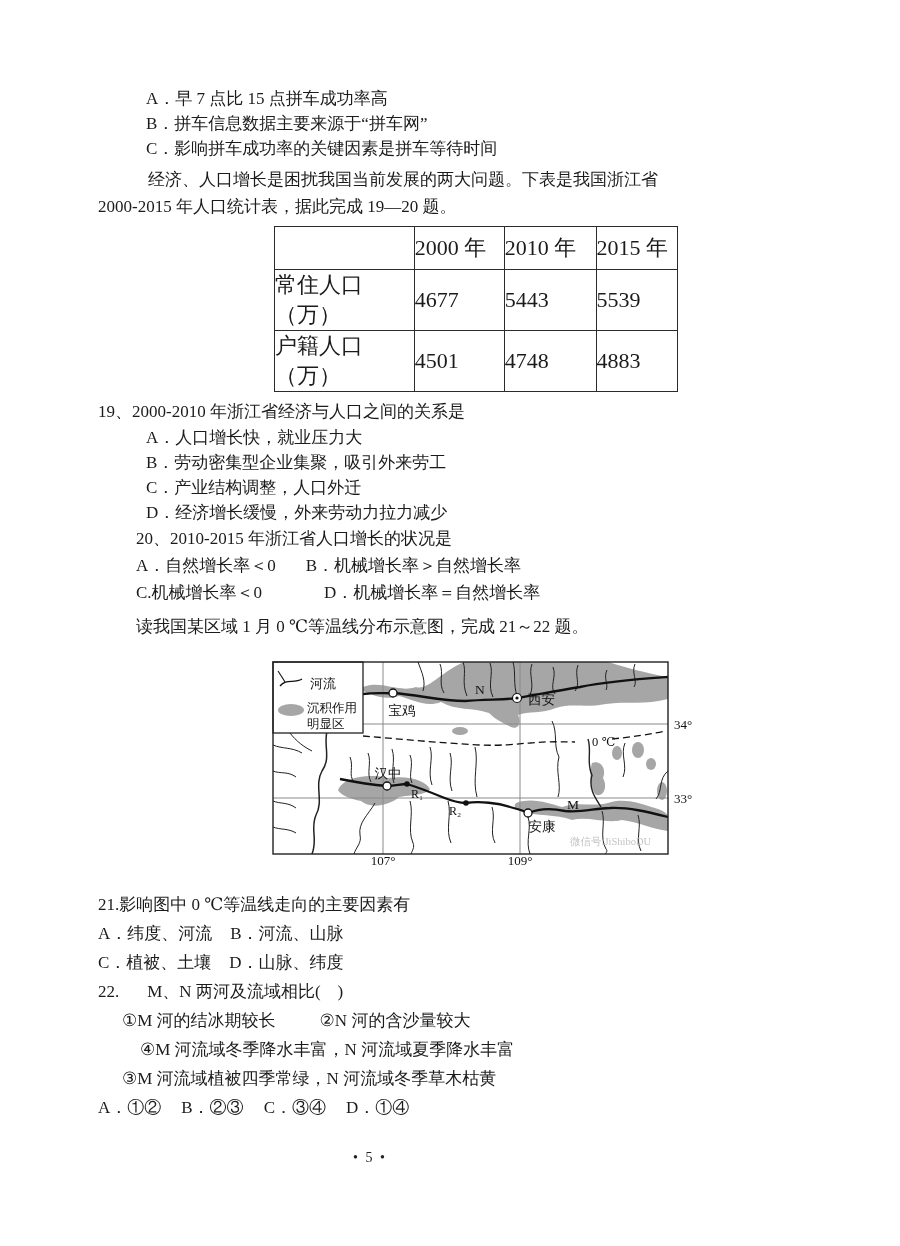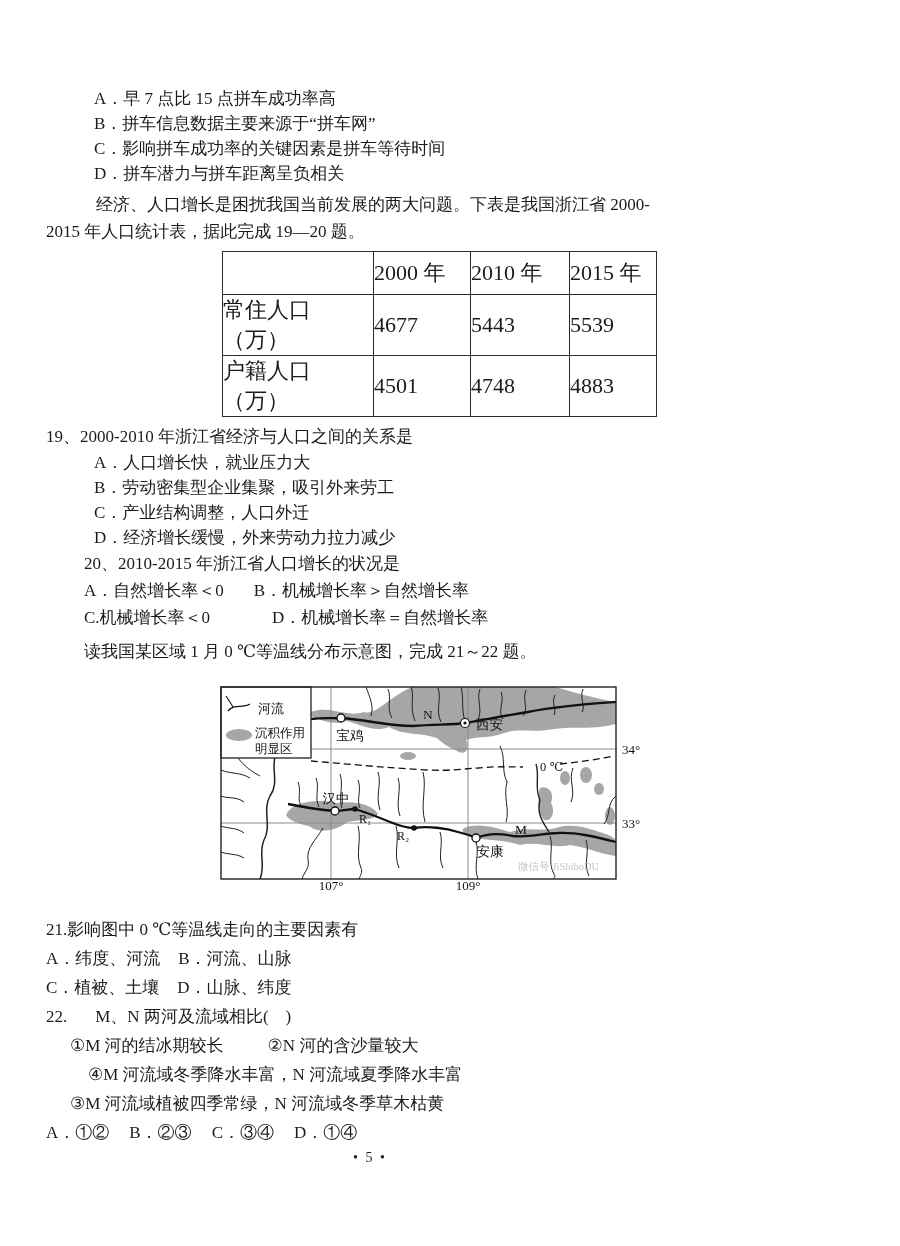--- a/index.html
+++ b/index.html
@@ -1,19 +1,19 @@
 <!DOCTYPE html>
 <html><head>
 <meta charset="utf-8">
 <style>
   html,body{margin:0;padding:0;background:#ffffff;}
   .page{
     position:relative;width:740px;height:1246px;background:#fff;
     font-family:"Liberation Serif","DejaVu Serif",serif;color:#1b1b1b;
-    font-size:17px;box-sizing:border-box;padding:86px 62px 0 46px;overflow:hidden;
+    font-size:17px;box-sizing:border-box;padding:86px 62px 0 98px;overflow:hidden;
   }
   .pre{white-space:pre-wrap;}
   .opt-list{padding-left:48px;}
   .opt-line{line-height:25px;}
   .para{margin:5px 0 0 0;line-height:27px;text-indent:50px;}
   .q-table{border-collapse:collapse;margin:6px 0 0 176px;table-layout:fixed;}
   .q-table td{border:1.4px solid #2b2b2b;text-align:left;font-size:22px;padding:0;}
   .q-table .c0{width:150px;}
   .q-table .c1{width:96px;}
   .q-table .c2{width:98px;}
@@ -44,21 +44,20 @@
 </style>
 </head>
 <body>
 
 <div class="page">
 
   <div class="opt-list">
     <div class="opt-line pre">A．早 7 点比 15 点拼车成功率高</div>
     <div class="opt-line pre">B．拼车信息数据主要来源于“拼车网”</div>
     <div class="opt-line pre">C．影响拼车成功率的关键因素是拼车等待时间</div>
-    <div class="opt-line pre">D．拼车潜力与拼车距离呈负相关</div>
   </div>
 
   <p class="para pre">经济、人口增长是困扰我国当前发展的两大问题。下表是我国浙江省 2000-2015 年人口统计表，据此完成 19—20 题。</p>
 
   <table class="q-table">
     <tbody>
       <tr class="hrow">
         <td class="c0"></td>
         <td class="c1">2000 年</td>
         <td class="c2">2010 年</td>

